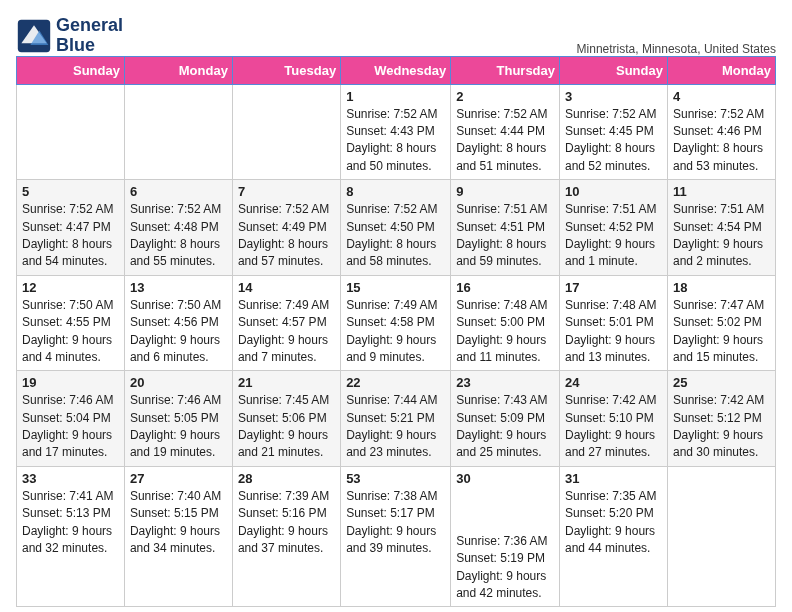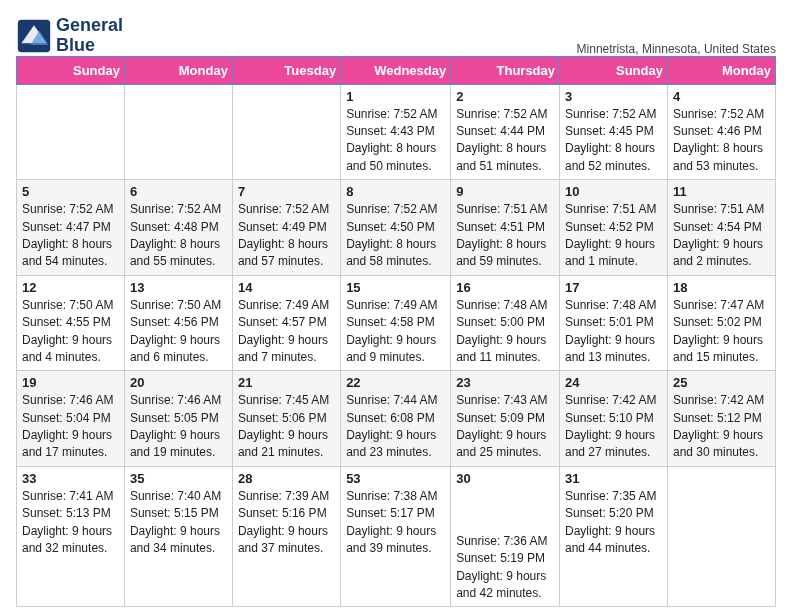--- a/index.html
+++ b/index.html
@@ -275,21 +275,21 @@
         <td>
           <span class="day-number">21</span>
           <div class="day-info" style="white-space: pre-line;">Sunrise: 7:45 AM
 Sunset: 5:06 PM
 Daylight: 9 hours
 and 21 minutes.</div>
         </td>
         <td>
           <span class="day-number">22</span>
           <div class="day-info" style="white-space: pre-line;">Sunrise: 7:44 AM
-Sunset: 6:08 PM
+Sunset: 5:21 PM
 Daylight: 9 hours
 and 23 minutes.</div>
         </td>
         <td>
           <span class="day-number">23</span>
           <div class="day-info" style="white-space: pre-line;">Sunrise: 7:43 AM
 Sunset: 5:09 PM
 Daylight: 9 hours
 and 25 minutes.</div>
         </td>
@@ -310,21 +310,21 @@
       </tr>
       <tr>
         <td>
           <span class="day-number">33</span>
           <div class="day-info" style="white-space: pre-line;">Sunrise: 7:41 AM
 Sunset: 5:13 PM
 Daylight: 9 hours
 and 32 minutes.</div>
         </td>
         <td>
-          <span class="day-number">35</span>
+          <span class="day-number">27</span>
           <div class="day-info" style="white-space: pre-line;">Sunrise: 7:40 AM
 Sunset: 5:15 PM
 Daylight: 9 hours
 and 34 minutes.</div>
         </td>
         <td>
           <span class="day-number">28</span>
           <div class="day-info" style="white-space: pre-line;">Sunrise: 7:39 AM
 Sunset: 5:16 PM
 Daylight: 9 hours

